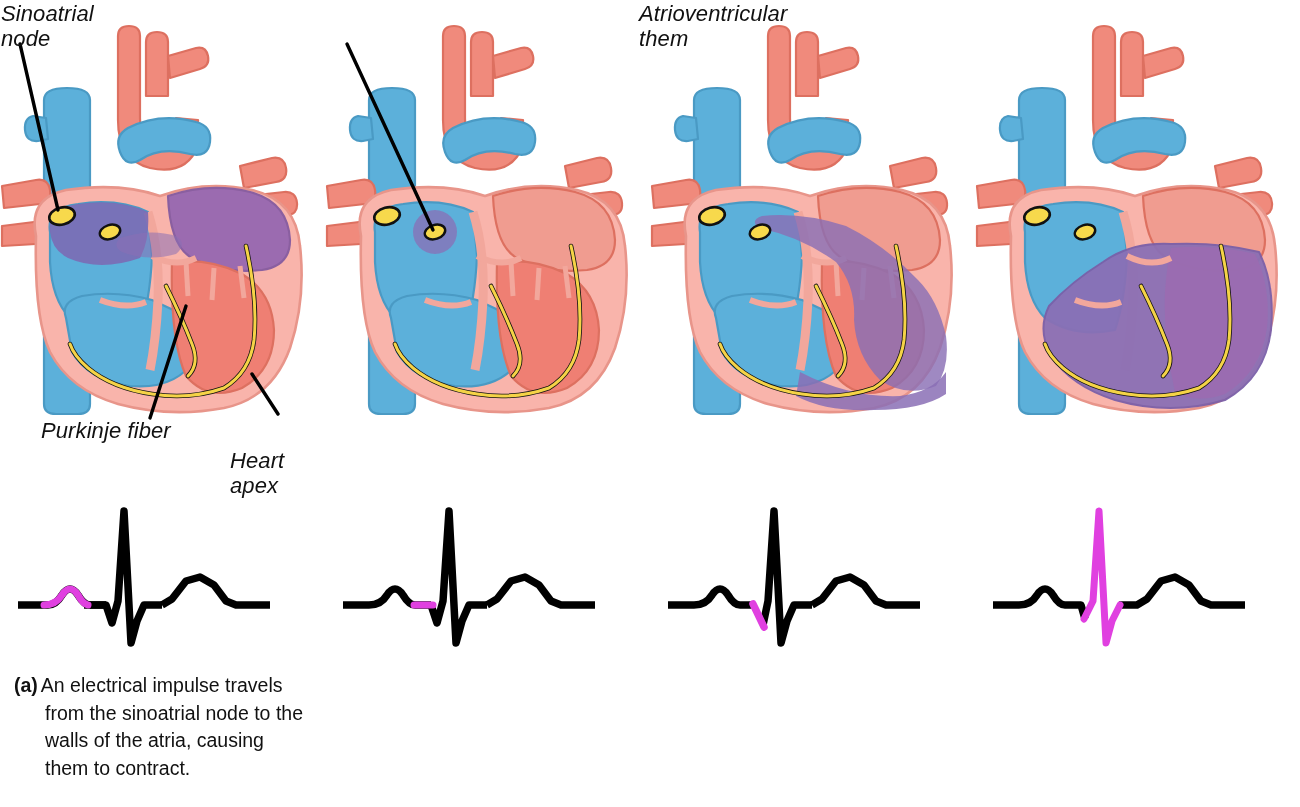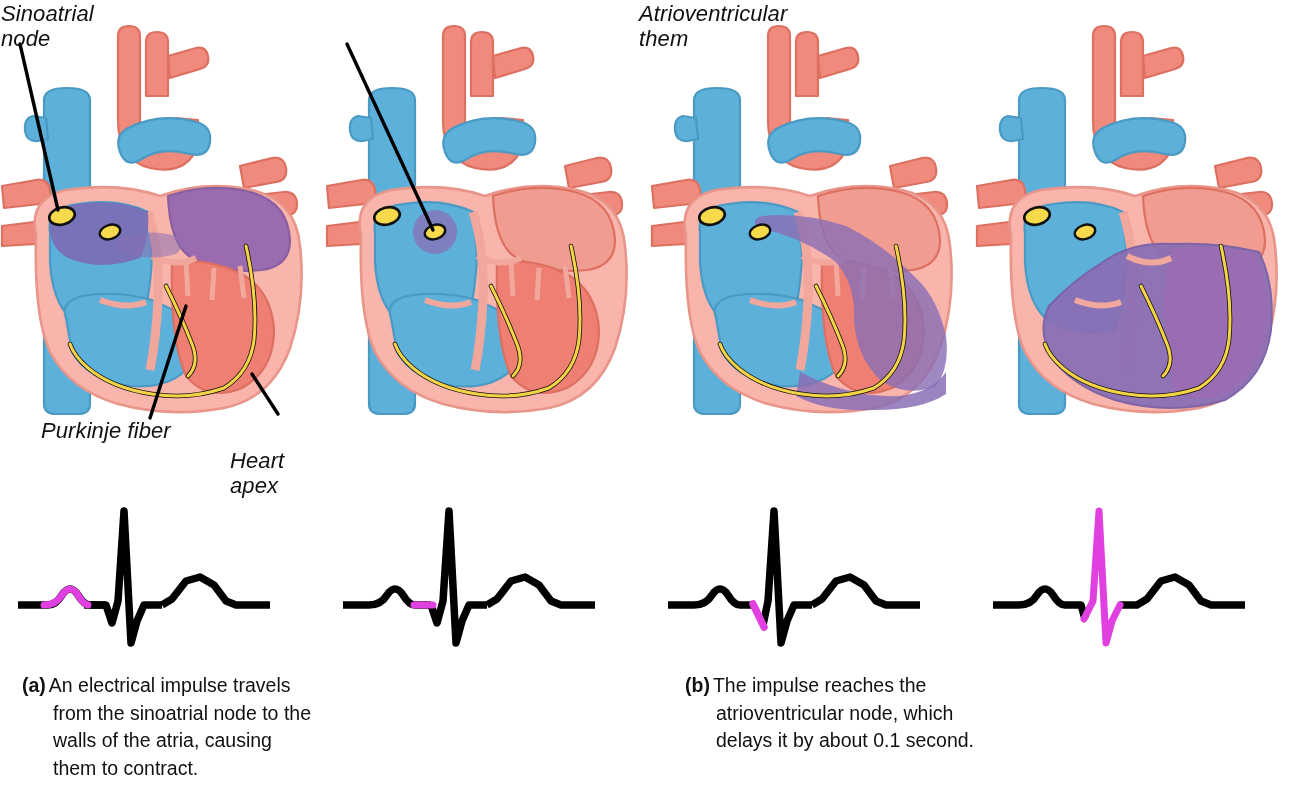--- a/index.html
+++ b/index.html
@@ -51,21 +51,20 @@
   .ecg-svg{position:absolute;left:0;top:0;width:325px;height:205px;display:block;}
 
   
   .caption{
     position:absolute;
     top:672px;
     width:290px;
     font-size:19.5px;
     line-height:1.42;
     color:#111111;
-    margin-left:8px;
   }
   .caption .lead{
     font-weight:bold;
     margin-right:3px;
   }
   .caption .body{font-weight:normal;}
   .cap-a{left:14px;}
   .cap-b{left:352px;}
   .caption-inner{
     display:block;
@@ -218,25 +217,20 @@
         <svg class="ecg-svg" viewBox="0 0 325 205" xmlns="http://www.w3.org/2000/svg">
           <g fill="none" stroke="#000000" stroke-width="7.5" stroke-linecap="butt" stroke-linejoin="round">
             <path d="M18,150 L44,150 Q56,150 62,140 Q70,128 78,140 Q84,150 90,150 L106,150"></path>
             <path d="M106,150 L112,168 L118,146 L124,56 L131,188 L137,166 L144,150 L162,150"></path>
             <path d="M162,150 L172,144 L186,126 L200,122 L214,130 L226,146 L236,150 L270,150"></path>
           </g>
           <path d="M89,150 L108,150" fill="none" stroke="#e040e0" stroke-width="7" stroke-linecap="round"></path>
         </svg>
       </div>
 
-      <div class="caption cap-b">
-        <span class="caption-inner">
-          <span class="lead">(b)</span><span class="body">The impulse reaches the atrioventricular node, which delays it by about 0.1 second.</span>
-        </span>
-      </div>
     </div>
 
     <div class="panel">
       <div class="heart-wrap">
         <svg class="heart-svg" viewBox="0 0 325 455" xmlns="http://www.w3.org/2000/svg">
           <g stroke="#e08878" stroke-width="2.2" stroke-linejoin="round">
             <path d="M44,100 L44,404 Q44,414 56,414 L78,414 Q90,414 90,404 L90,100 Q90,88 67,88 Q44,88 44,100 Z" fill="#5cb0da" stroke="#4a9ac4"></path>
             <path d="M33,116 Q24,118 25,130 Q26,142 38,141 L48,139 L46,118 Z" fill="#5cb0da" stroke="#4a9ac4"></path>
             <path d="M118,36 L118,120 Q118,160 150,168 Q186,176 198,146 L198,120 L176,118 L176,142 Q170,156 152,148 Q140,140 140,118 L140,36 Q140,26 129,26 Q118,26 118,36 Z" fill="#f08a7c" stroke="#dd7060"></path>
             <path d="M146,42 L146,96 L168,96 L168,42 Q168,32 157,32 Q146,32 146,42 Z" fill="#f08a7c" stroke="#dd7060"></path>

